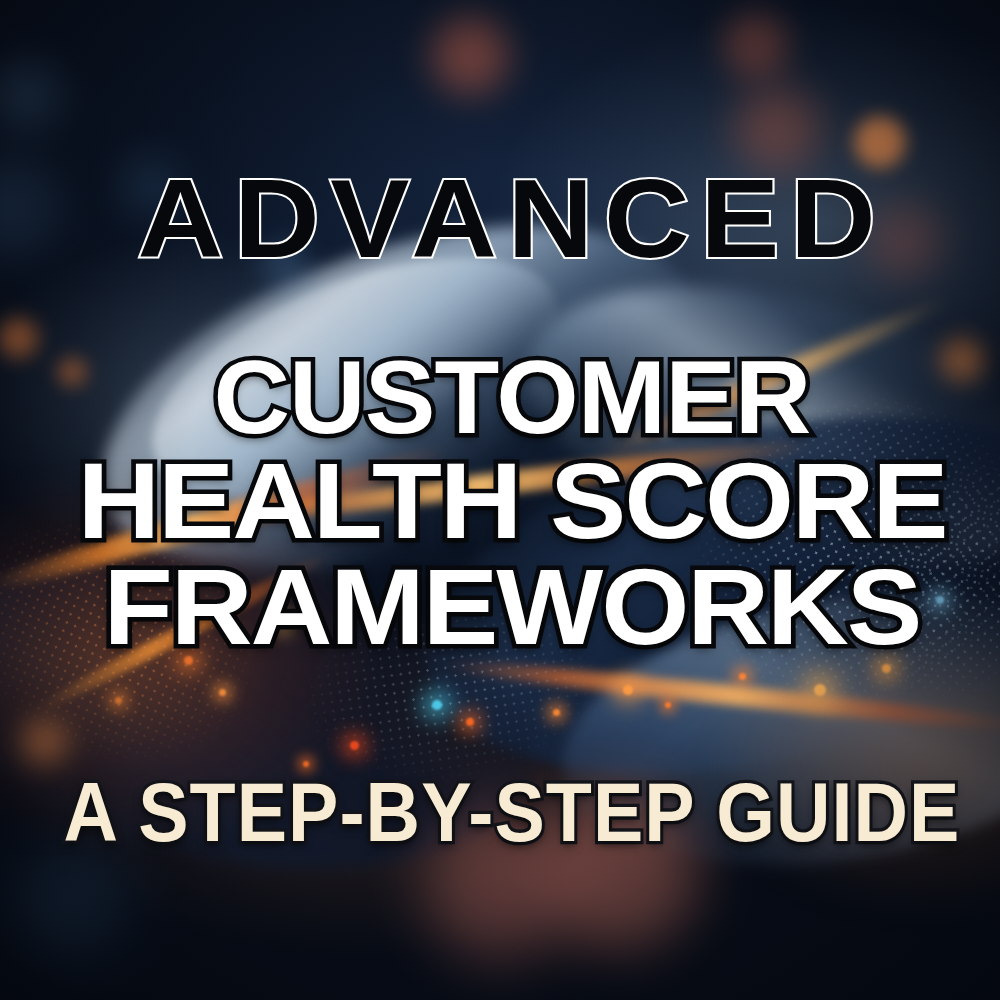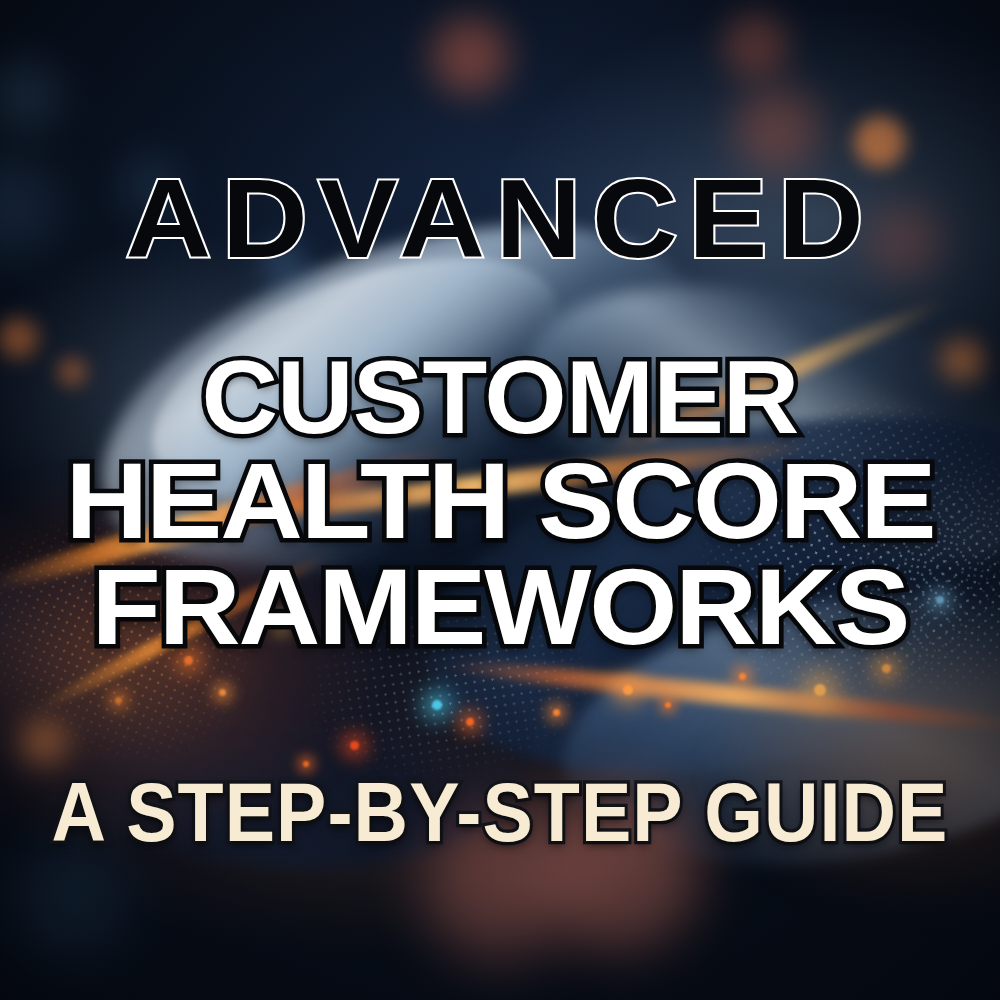--- a/index.html
+++ b/index.html
@@ -249,20 +249,21 @@
   
   .bg-vignette {
     background: radial-gradient(ellipse 78% 78% at 50% 48%, rgba(0,0,0,0) 40%, rgba(3,6,12,0.50) 82%, rgba(2,4,9,0.78) 100%);
   }
 
   
   .content {
     position: absolute;
     inset: 0;
     z-index: 10;
+    padding-left: 12px;
   }
   .line {
     position: absolute;
     width: 100%;
     text-align: center;
     white-space: nowrap;
     line-height: 1;
   }
 
   

